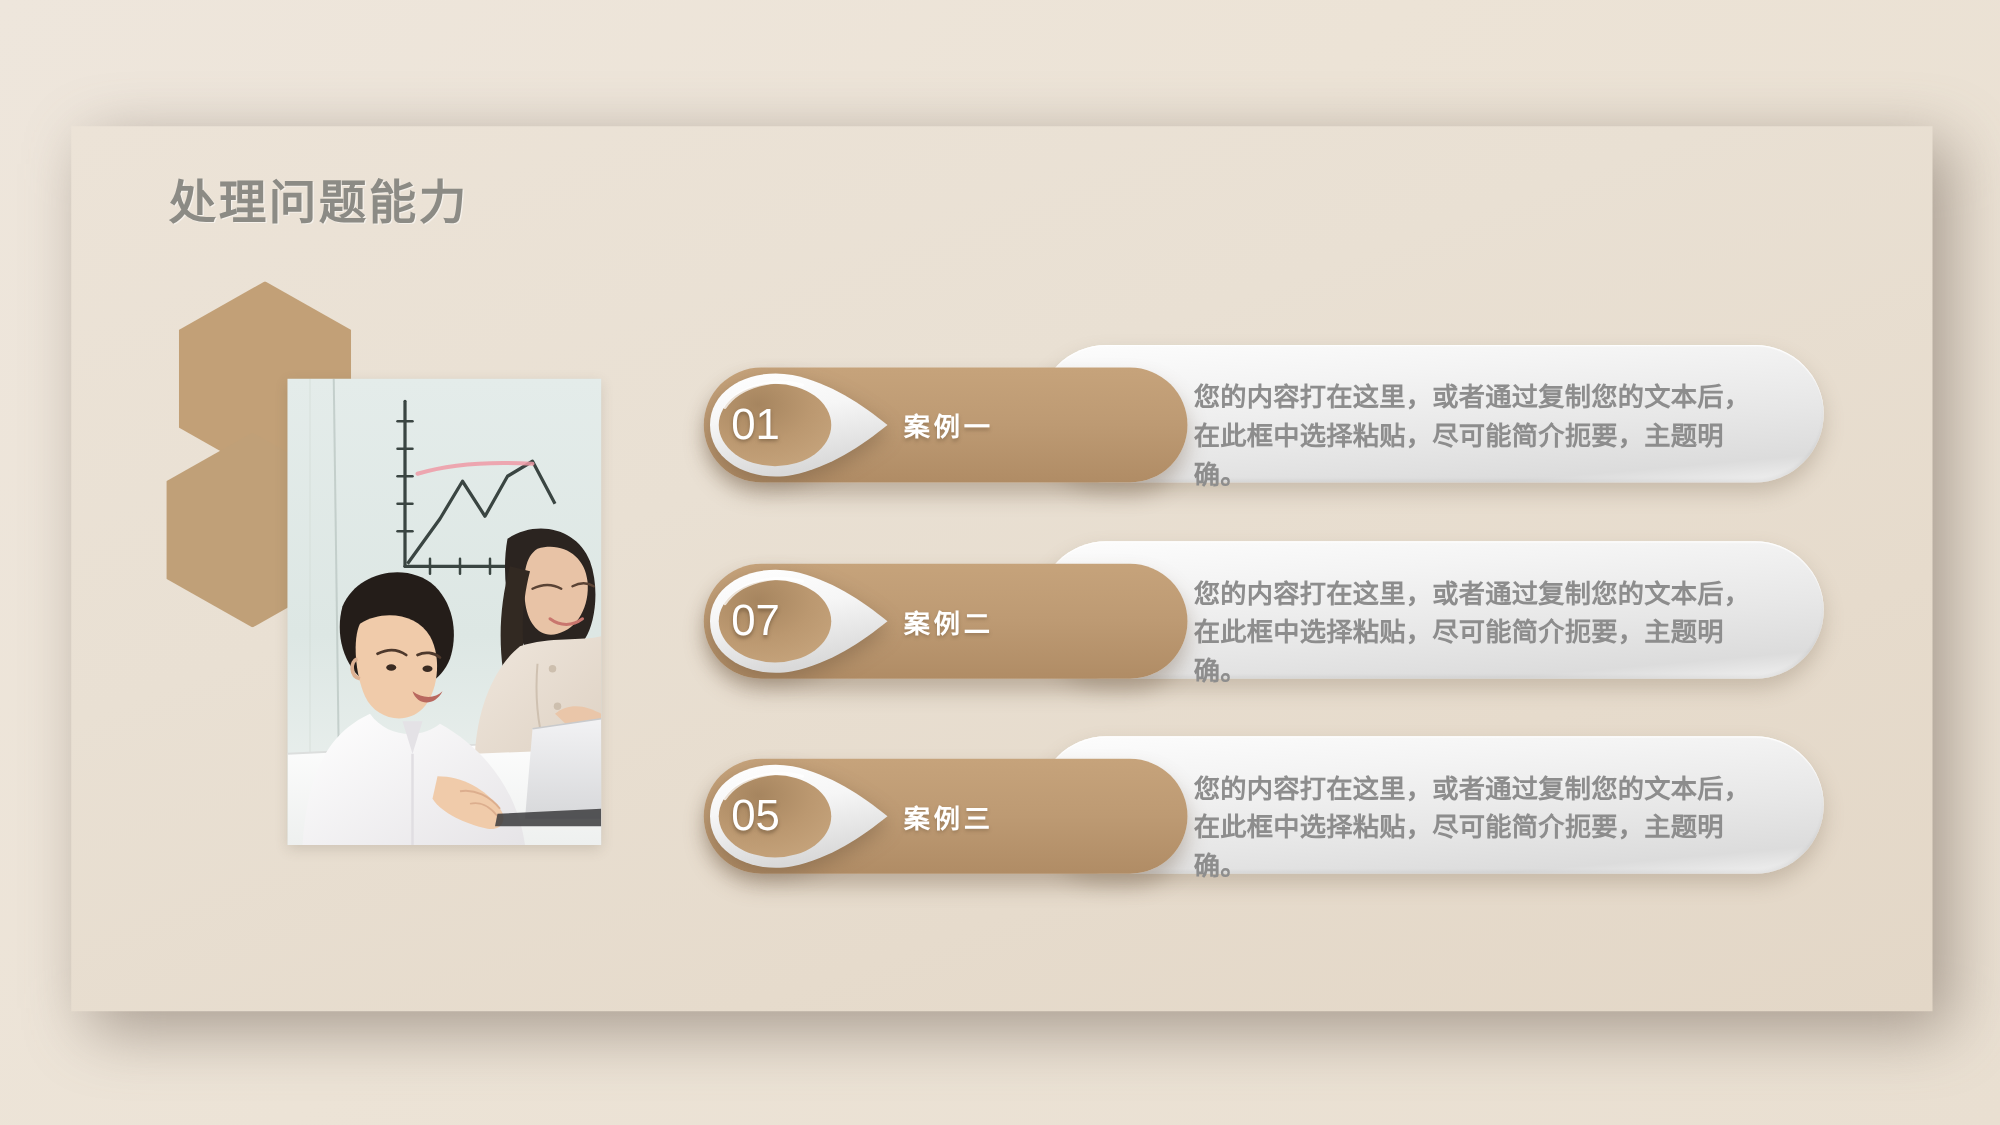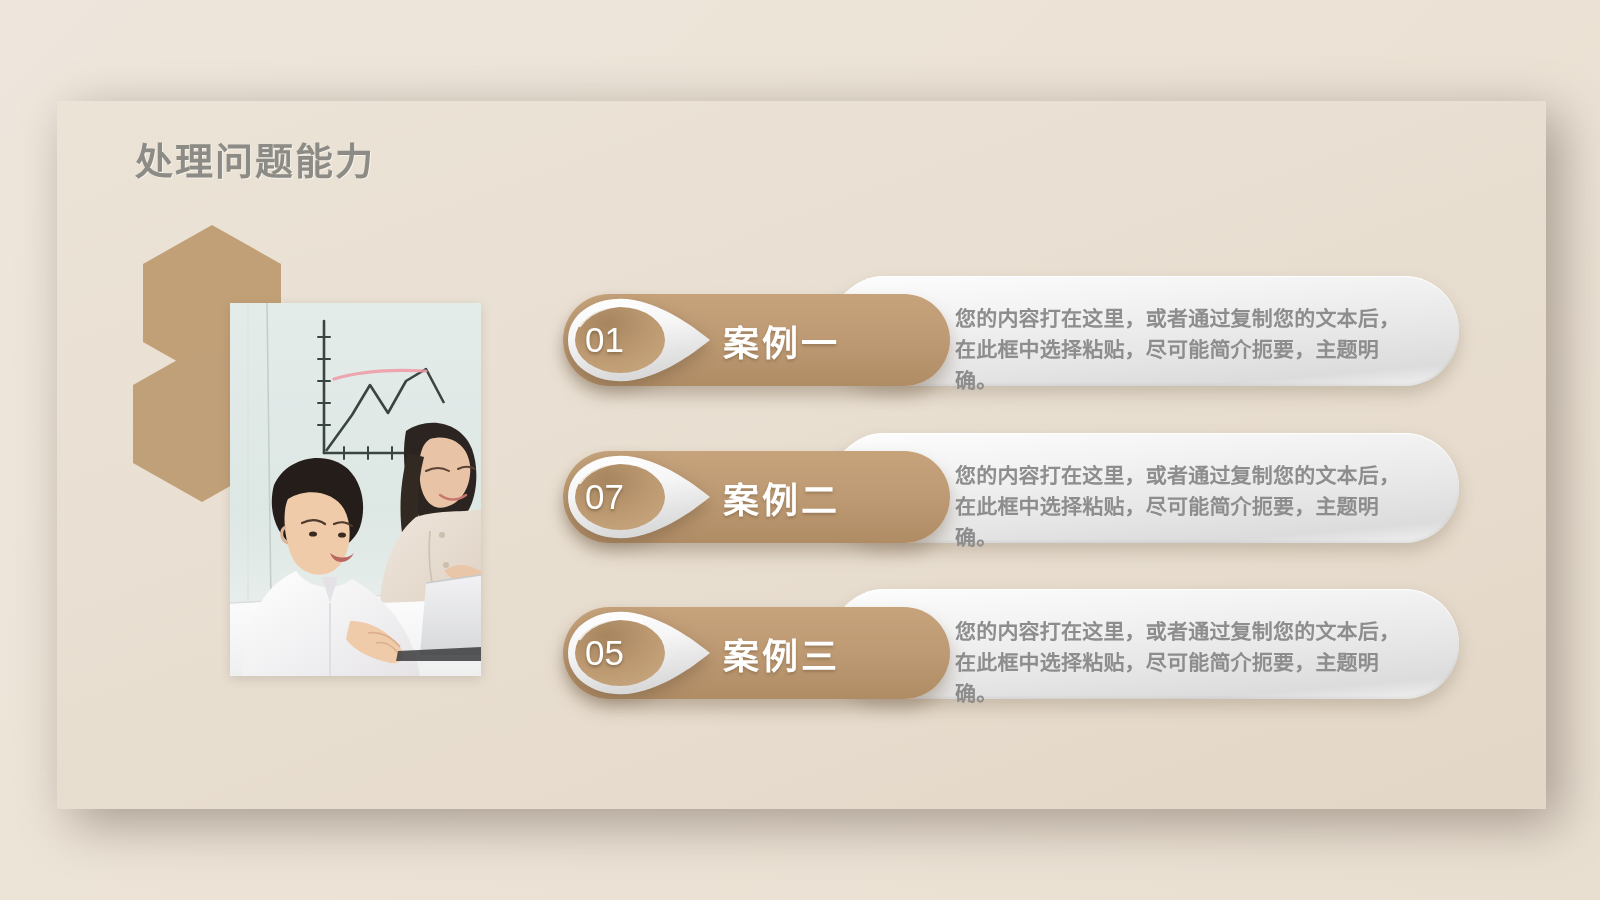--- a/index.html
+++ b/index.html
@@ -112,21 +112,21 @@
     width:387px; height:92px;
     border-radius:46px;
     background:linear-gradient(180deg,#c6a37b 0%,#bd9a73 50%,#b08c65 100%);
     box-shadow:0 10px 16px rgba(110,86,62,.35);
   }
 
   .pill-label {
     position:absolute;
     left:160px; top:50%;
     transform:translateY(-50%);
-    font-size:36px;
+    font-size:21px;
     font-weight:bold;
     letter-spacing:3px;
     color:#ffffff;
     text-shadow:0 2px 3px rgba(110,86,60,.45);
     white-space:nowrap;
   }
 
   
   .eye-badge {
     position:absolute;

